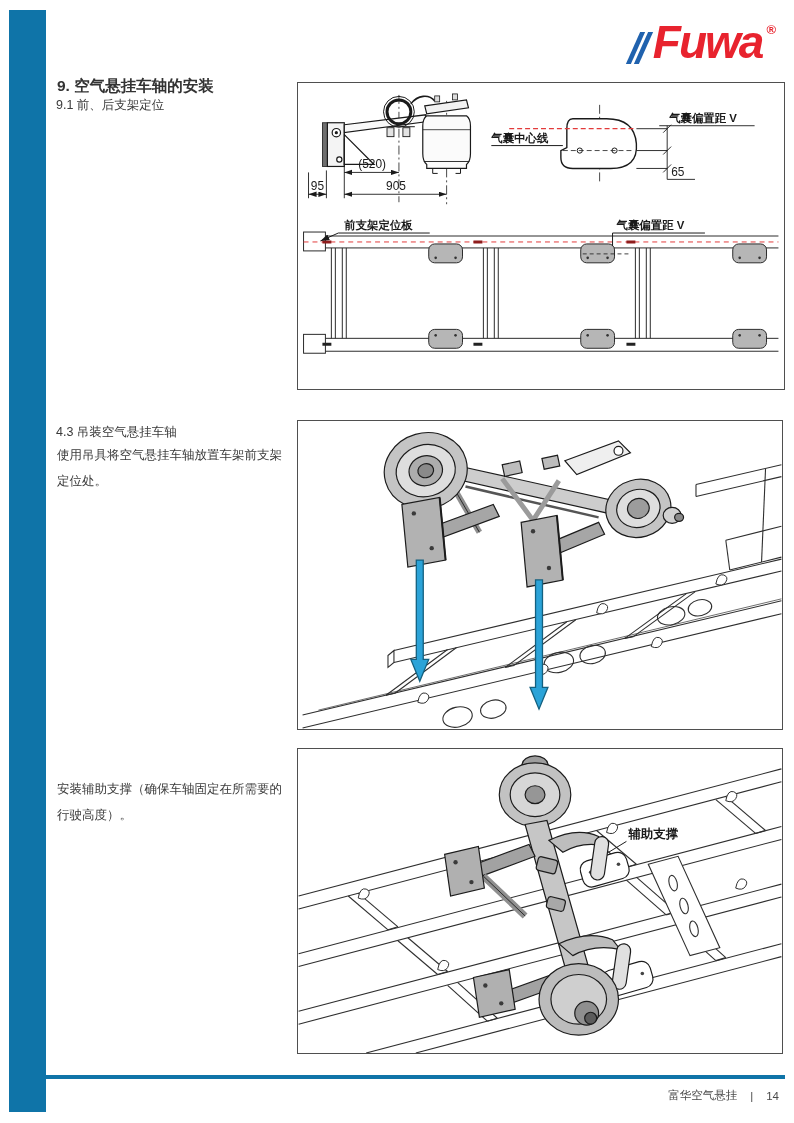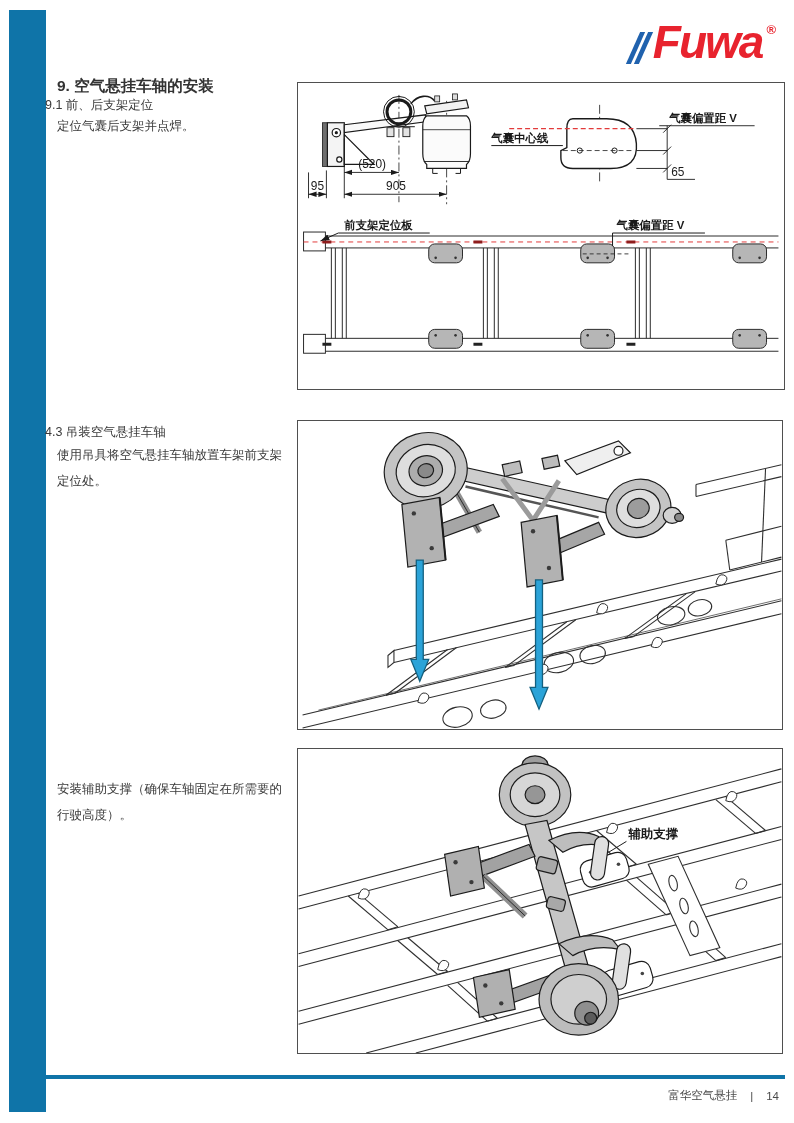--- a/index.html
+++ b/index.html
@@ -9,21 +9,21 @@
   }
   .accent-bar{position:absolute;left:9px;top:10px;width:37px;height:1102px;background:#0f74a8;}
   
   .logo{position:absolute;top:22px;right:18px;display:flex;align-items:flex-start;justify-content:space-between;}
   .logo-slashes{display:flex;margin-top:10px;margin-right:3px;}
   .logo-slashes i{display:block;width:5px;height:32px;background:#2062ae;transform:skewX(-24deg);margin-right:3.5px;}
   .logo-text{color:#e8232e;font-size:46px;font-weight:bold;font-style:italic;line-height:0.9;letter-spacing:-2px;}
   .logo-reg{color:#e8232e;font-size:13px;font-weight:bold;margin-left:4px;margin-top:0px;}
   
   .h1{position:absolute;left:57px;top:60px;font-size:15.5px;font-weight:bold;color:#333333;margin-top:16px;}
-  .s-title{position:absolute;left:45px;font-size:12.5px;color:#3a3a3a;}
+  .s-title{position:absolute;left:56px;font-size:12.5px;color:#3a3a3a;}
   .para{position:absolute;left:57px;width:236px;font-size:12.5px;line-height:26px;color:#3a3a3a;word-break:break-all;}
   #t91{top:97px;}
   #p91{top:113px;}
   #t92{top:424px;}
   #p92{top:442px;}
   #p93{top:776px;}
   
   .fig{position:absolute;background:#ffffff;border:1px solid #4f4f4f;box-sizing:border-box;}
   #fig1{left:297px;top:82px;width:488px;height:308px;}
   #fig2{left:297px;top:420px;width:486px;height:310px;}
@@ -47,21 +47,20 @@
       <i></i>
     </span>
   <span class="logo-text">Fuwa</span>
   <span class="logo-reg">®</span>
 </div>
 
 <div class="h1">9. 空气悬挂车轴的安装</div>
 
 <div class="s-title" id="t91">9.1 前、后支架定位</div>
 <div class="para" id="p91">
-  <div>定位气囊后支架并点焊。</div>
 </div>
 
 <div class="fig" id="fig1">
 <svg viewBox="0 0 488 308">
   <defs>
     <marker id="ar" markerWidth="10" markerHeight="8" refX="9" refY="3" orient="auto-start-reverse">
       <path d="M0,0 L9,3 L0,6 Z" fill="#1a1a1a"></path>
     </marker>
   </defs>
 

